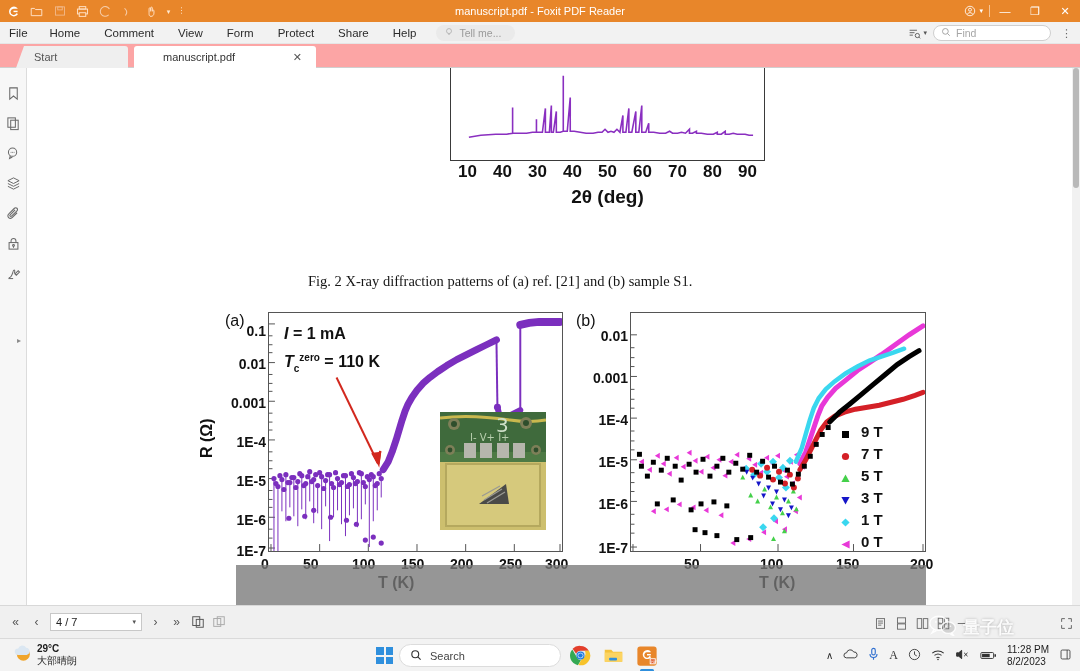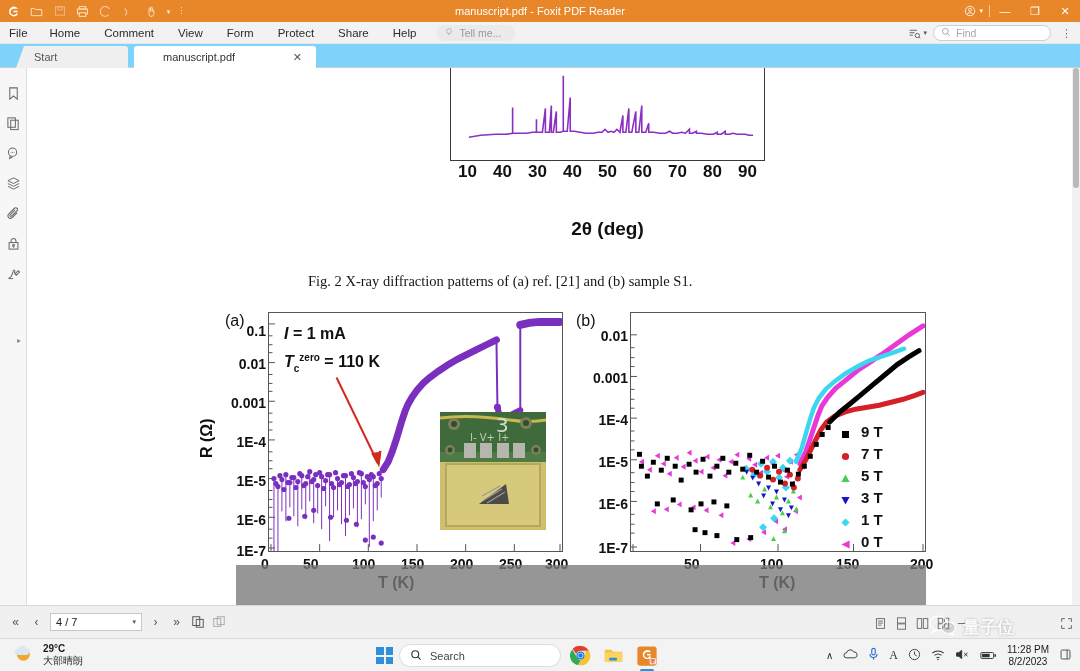--- a/index.html
+++ b/index.html
@@ -62,21 +62,21 @@
   .findbox {
     display: flex; align-items: center; gap: 5px;
     width: 118px; height: 16px; border: 1px solid #cfcfcf; border-radius: 8px;
     background: #fff; padding: 0 7px; font-size: 10.5px; color: #a6a6a6;
   }
   .kebab { color: #666; font-size: 11px; letter-spacing: 0; padding: 0 4px; }
 
   
   .tabstrip {
     position: absolute; left: 0; top: 44px; width: 1080px; height: 24px;
-    background: #7dd3fc;
+    background: #fca5a5;
     border-bottom: 1px solid #cfcfcf;
   }
   .ghost-cn {
     position: absolute; left: 0; top: 30px; width: 340px; height: 26px;
     font-size: 19px; color: rgba(90,90,90,0.30); font-weight: bold;
     letter-spacing: 2px; white-space: nowrap; overflow: hidden;
     font-family: "DejaVu Sans", sans-serif;
   }
   .doctab {
     position: absolute; top: 2px; height: 22px;
@@ -147,21 +147,21 @@
     position: absolute; left: 58px; top: 0px; width: 315px; height: 115px;
     border: 1.5px solid #3a3a3a; border-top: none;
   }
   .fig2 .xticks {
     position: absolute; left: 58px; top: 116px; width: 315px;
     display: flex; justify-content: space-between; padding: 0 8px;
     font-size: 17px; font-weight: bold; color: #111;
   }
   .fig2 .xlab {
     position: absolute; left: 58px; top: 140px; width: 315px; text-align: center;
-    font-size: 19px; font-weight: bold; color: #111; margin-top: 32px;
+    font-size: 19px; font-weight: bold; color: #111;
   }
 
   .caption {
     position: absolute; font-family: "Liberation Serif", serif;
     font-size: 14.5px; color: #161616; white-space: nowrap;
   }
 
   
   .fig3 { position: absolute; left: 175px; top: 240px; width: 740px; height: 290px; }
   .panel { position: absolute; top: 0; height: 290px; }
@@ -237,21 +237,21 @@
     pointer-events: none;
   }
 
   
   .taskbar {
     position: absolute; left: 0; top: 638px; width: 1080px; height: 33px;
     background: #f3f3f3; border-top: 1px solid #dadada;
   }
   .weather {
     position: absolute; left: 12px; top: 4px;
-    display: flex; align-items: flex-end; gap: 10px;
+    display: flex; align-items: flex-end; gap: 4px;
   }
   .weather .txt { line-height: 1.15; }
   .weather .t1 { font-size: 10px; font-weight: bold; color: #1b1b1b; }
   .weather .t2 { font-size: 10px; color: #2b2b2b; font-family: Liberation Serif, serif; }
   .tb-center {
     position: absolute; left: 376px; top: 0; height: 33px;
     display: flex; align-items: center; gap: 6px;
   }
   .winlogo { width: 17px; height: 17px; display: grid; grid-template-columns: 1fr 1fr; grid-gap: 2px; }
   .winlogo i { background: #2f8fdd; display:block; }
@@ -263,21 +263,21 @@
   }
   .tb-app { width: 27px; height: 27px; display:flex; align-items:center; justify-content:center; position: relative; }
   .tb-app.active::after {
     content:''; position:absolute; bottom:-3px; left:50%; transform:translateX(-50%);
     width: 14px; height: 3px; background: #2f8fdd; border-radius: 2px;
   }
   .tray {
     position: absolute; right: 8px; top: 0; height: 33px;
     display: flex; align-items: center; gap: 10px; color: #2a2a2a;
   }
-  .clock { font-size: 10px; line-height: 1.2; text-align: center; color: #1b1b1b; }
+  .clock { font-size: 10px; line-height: 1.2; text-align: left; color: #1b1b1b; }
 </style>
 </head>
 <body>
 
 <div id="app">
 
   <div class="titlebar">
     <div class="qat">
       <div class="qat-btn">
         <svg width="13" height="13" viewBox="0 0 16 16">

